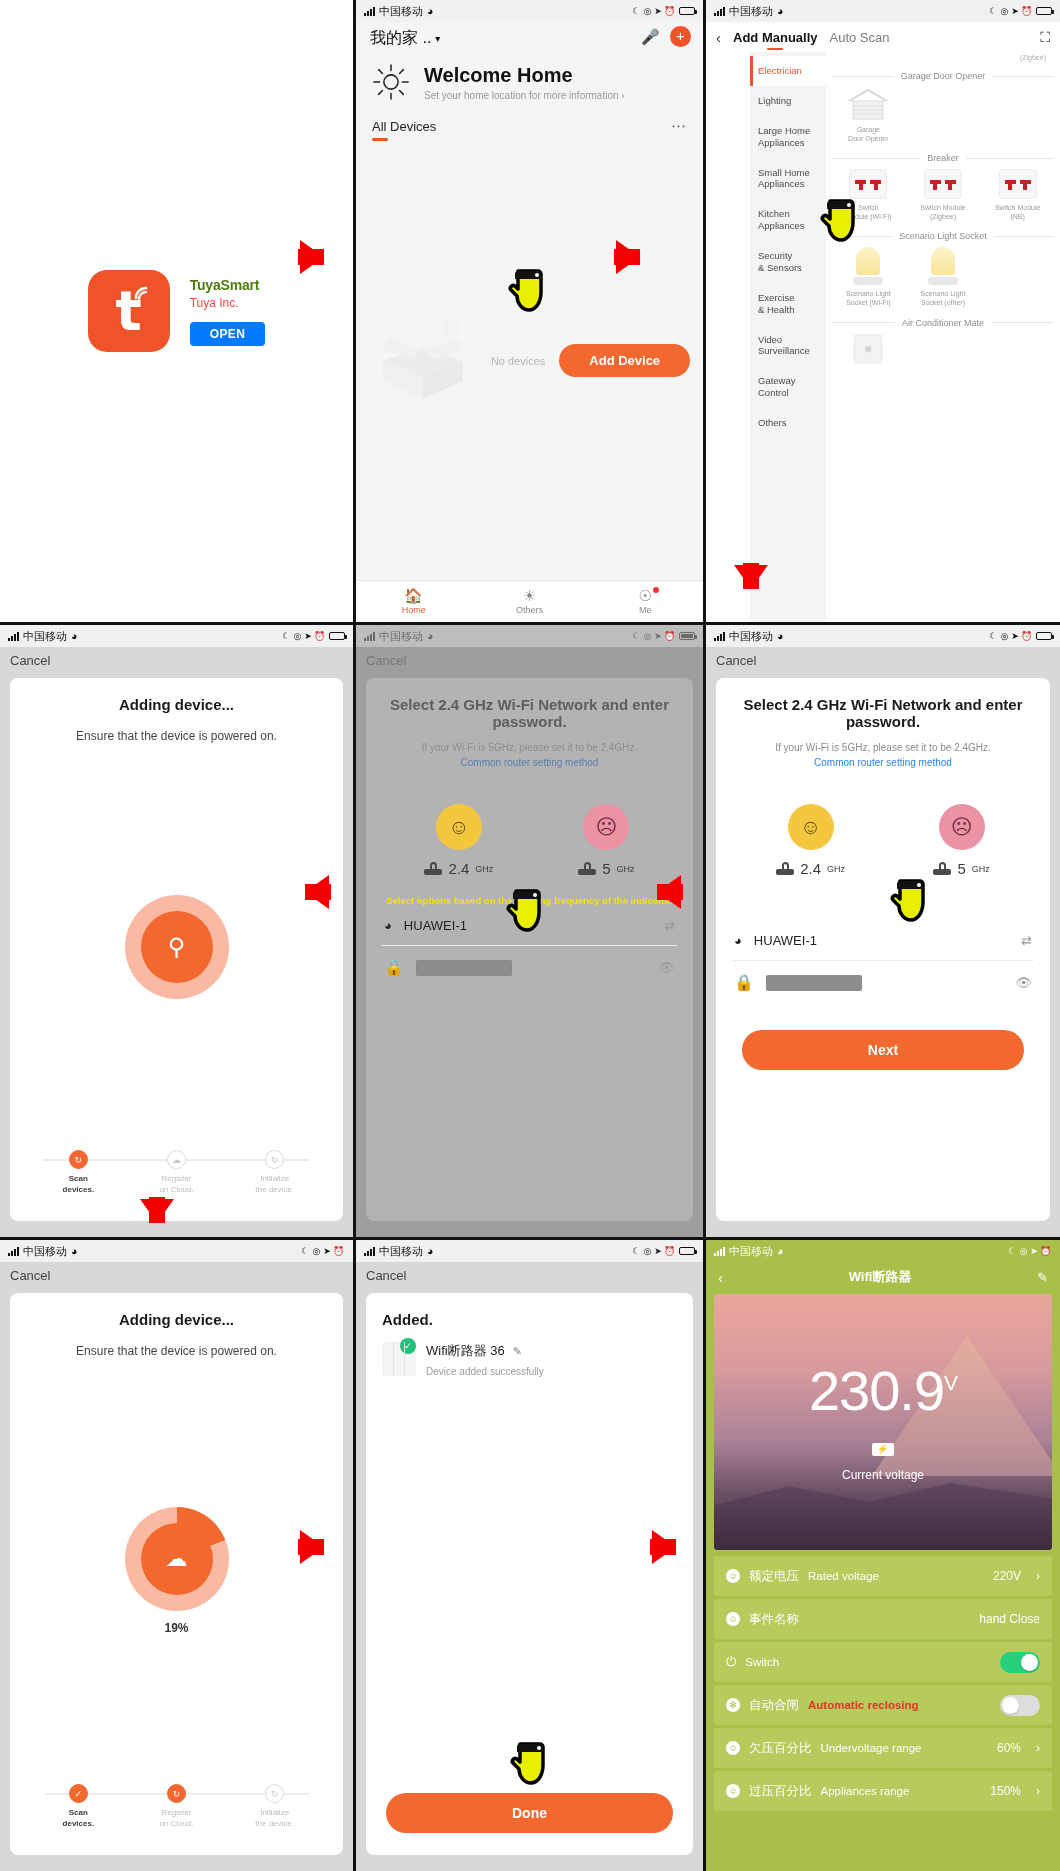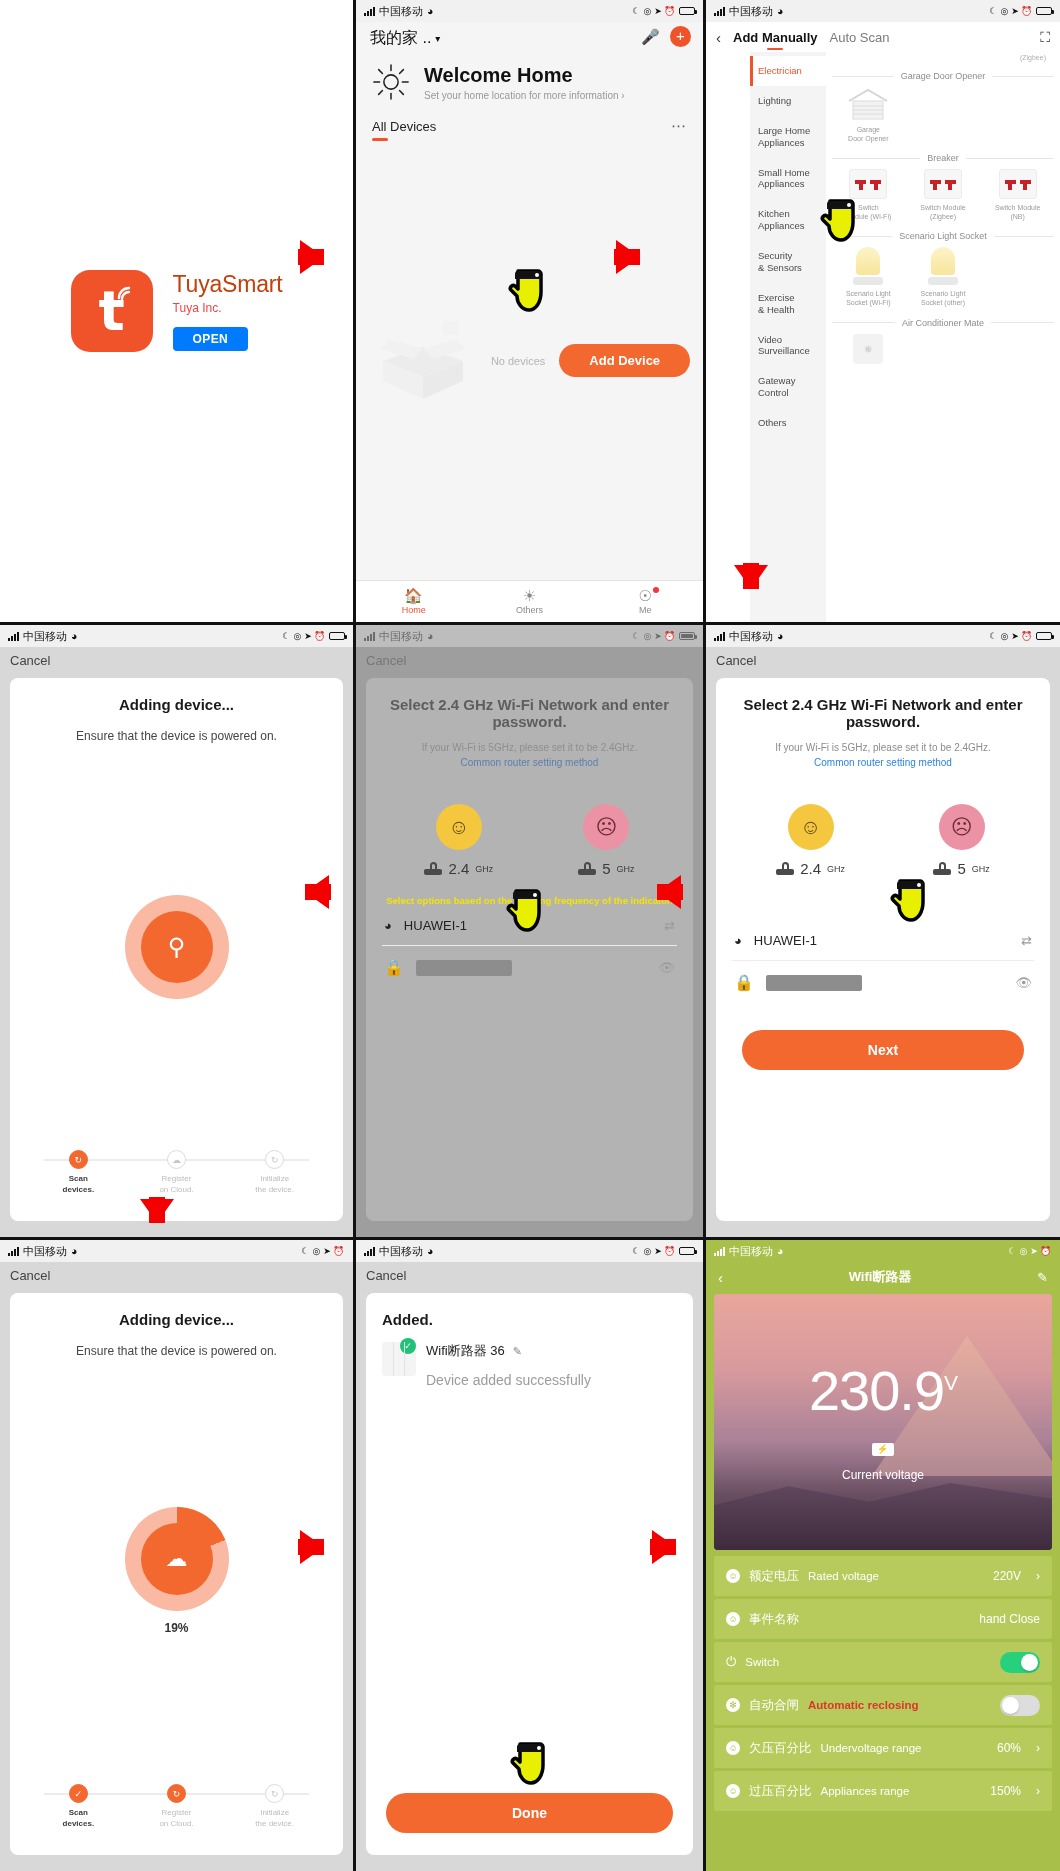--- a/index.html
+++ b/index.html
@@ -44,21 +44,21 @@
   .app-icon {
     width:82px;height:82px;border-radius:19px;background:#f0522a;
     position:relative; flex:none;
   }
   .app-icon .tglyph{
     position:absolute; left:0;right:0;top:50%;transform:translateY(-50%);
     text-align:center; color:#fff; font-size:55px; font-weight:700;
     font-family:"DejaVu Sans", sans-serif; line-height:1;
   }
   .app-icon .waves{position:absolute; right:16px; top:14px; width:20px;height:18px;}
-  .app-meta .nm{font-size:23px;font-weight:400;color:#c2410c;letter-spacing:-.2px;}
+  .app-meta .nm{font-size:14px;font-weight:700;color:#4d7c0f;letter-spacing:-.2px;}
   .app-meta .co{font-size:12px;color:#ef4444;margin-top:3px;}
   .open-btn{
     margin-top:12px; display:inline-block; background:#007aff;color:#fff;
     font-size:12px;font-weight:700;letter-spacing:.4px;
     padding:5px 20px;border-radius:4px;
   }
 
   
   .home { height:100%; background:#f5f5f5; display:flex; flex-direction:column; }
   .home-head { padding:6px 14px 0; }
@@ -187,21 +187,21 @@
   .sheet .nf{font-size:11px;color:#2b83e8;text-align:center;padding:13px 6px;}
 
   
   .added-h{font-size:15px;font-weight:700;color:#1b1b1b;}
   .added-row{display:flex;gap:10px;margin-top:14px;align-items:flex-start;}
   .added-thumb{width:34px;height:34px;background:#f4f4f4;border-radius:3px;position:relative;flex:none;}
   .added-thumb:before,.added-thumb:after{content:"";position:absolute;top:0;bottom:0;width:1px;background:#e2e2e2;}
   .added-thumb:before{left:11px;} .added-thumb:after{left:22px;}
   .chk{position:absolute;left:18px;top:-4px;width:16px;height:16px;border-radius:50%;background:#21c17a;color:#fff;font-size:9px;display:flex;align-items:center;justify-content:center;}
   .added-name{font-size:13px;color:#222;display:flex;align-items:center;gap:8px;}
-  .added-ok{font-size:14px;color:#9c9c9c;margin-top:12px;}
+  .added-ok{font-size:10px;color:#9c9c9c;margin-top:6px;}
   .donebtn{margin:0 4px 4px;background:#f2682f;color:#fff;text-align:center;
            font-size:14px;font-weight:700;padding:12px 0;border-radius:22px;}
 
   
   .dev-pg{height:100%;background:#a8bf4a;display:flex;flex-direction:column;}
   .dev-nav{height:30px;display:flex;align-items:center;padding:0 12px;color:#fff;font-size:13px;font-weight:700;}
   .dev-nav .bk{font-size:15px;font-weight:400;}
   .dev-nav .ti{flex:1;text-align:center;}
   .dev-nav .ed{font-size:13px;font-weight:400;}
   .hero{margin:2px 8px 6px;height:256px;border-radius:4px;position:relative;overflow:hidden;

